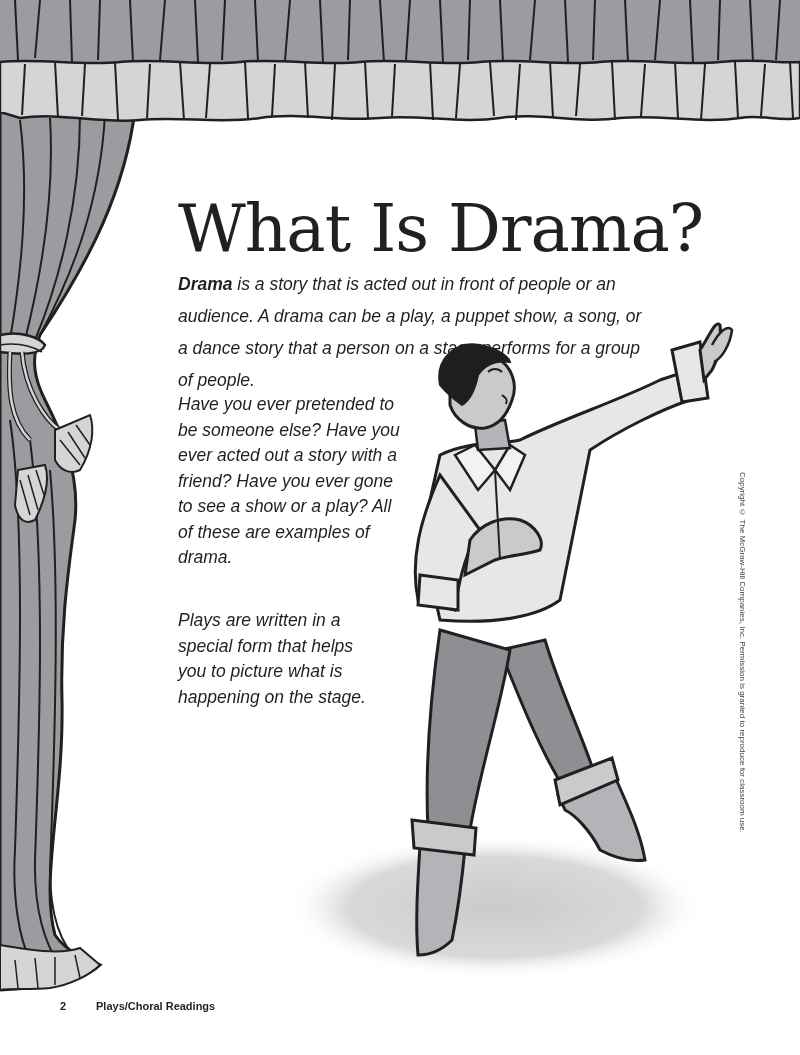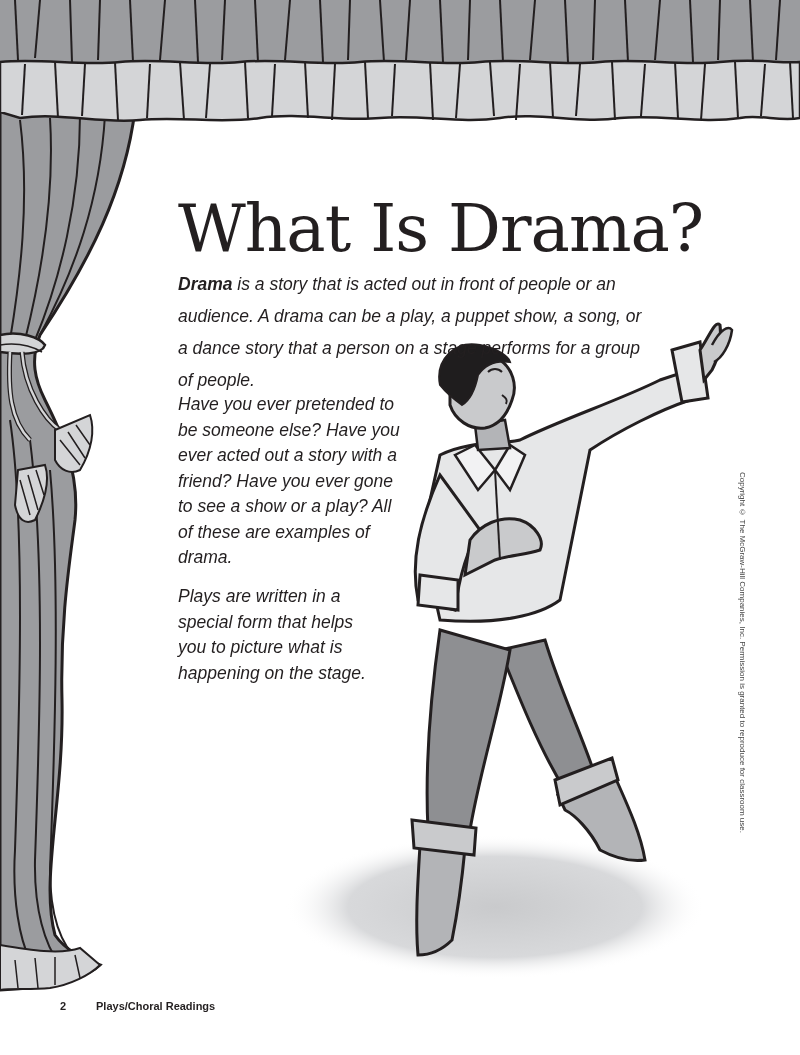--- a/index.html
+++ b/index.html
@@ -15,21 +15,21 @@
     font-family: "Liberation Sans", sans-serif; font-style: italic;
     font-size: 17.5px; line-height: 32px; margin: 0; color: #231f20;
   }
   .intro b { font-weight: bold; }
   .para {
     position: absolute; left: 178px; width: 225px;
     font-family: "Liberation Sans", sans-serif; font-style: italic;
     font-size: 17.5px; line-height: 25.5px; margin: 0; color: #231f20;
   }
   .p2 { top: 384px; margin-top: 8px; }
-  .p3 { top: 584px; width: 200px; }
+  .p3 { top: 608px; width: 200px; }
   .copyright {
     position: absolute; left: 738px; top: 472px;
     writing-mode: vertical-rl; font-family: "Liberation Sans", sans-serif;
     font-size: 8px; color: #444; white-space: nowrap;
   }
   .footer { position: absolute; top: 1000px; left: 60px; font-family: "Liberation Sans", sans-serif; font-weight: bold; font-size: 11px; color: #231f20; }
   .footer .num { display: inline-block; width: 36px; }
 </style>
 </head>
 <body>

